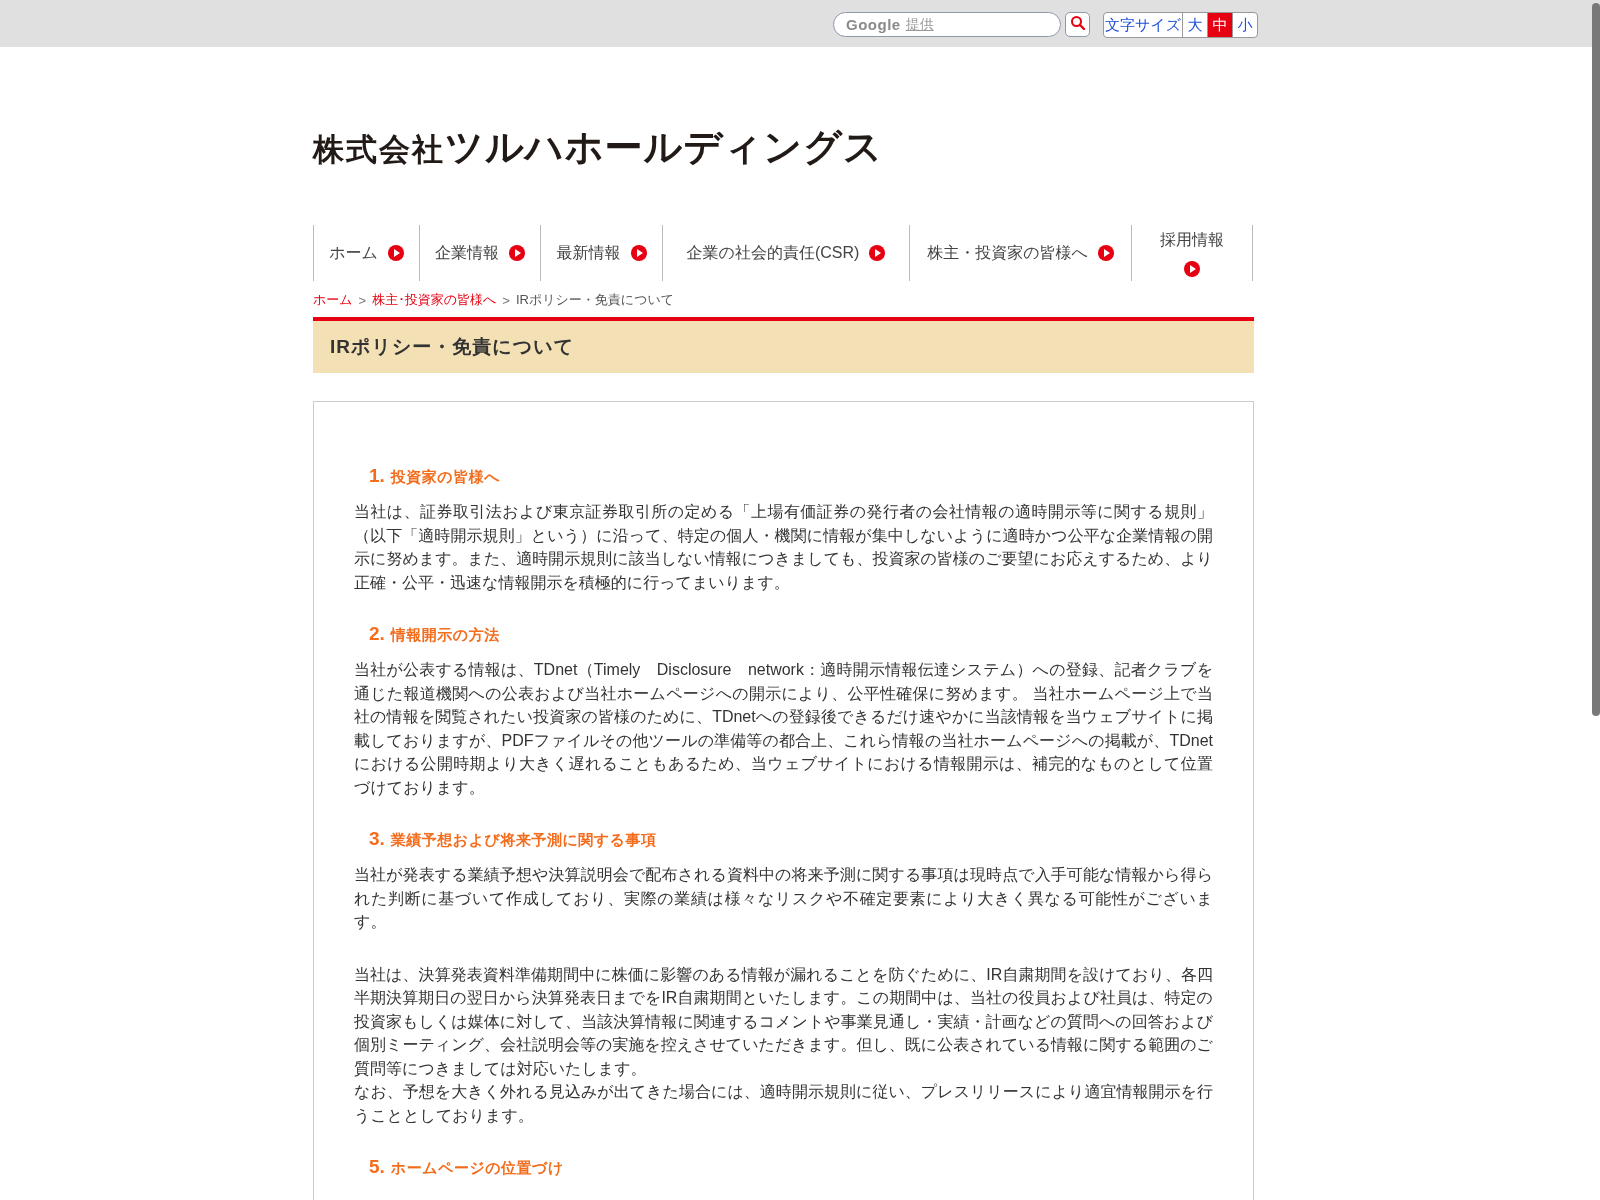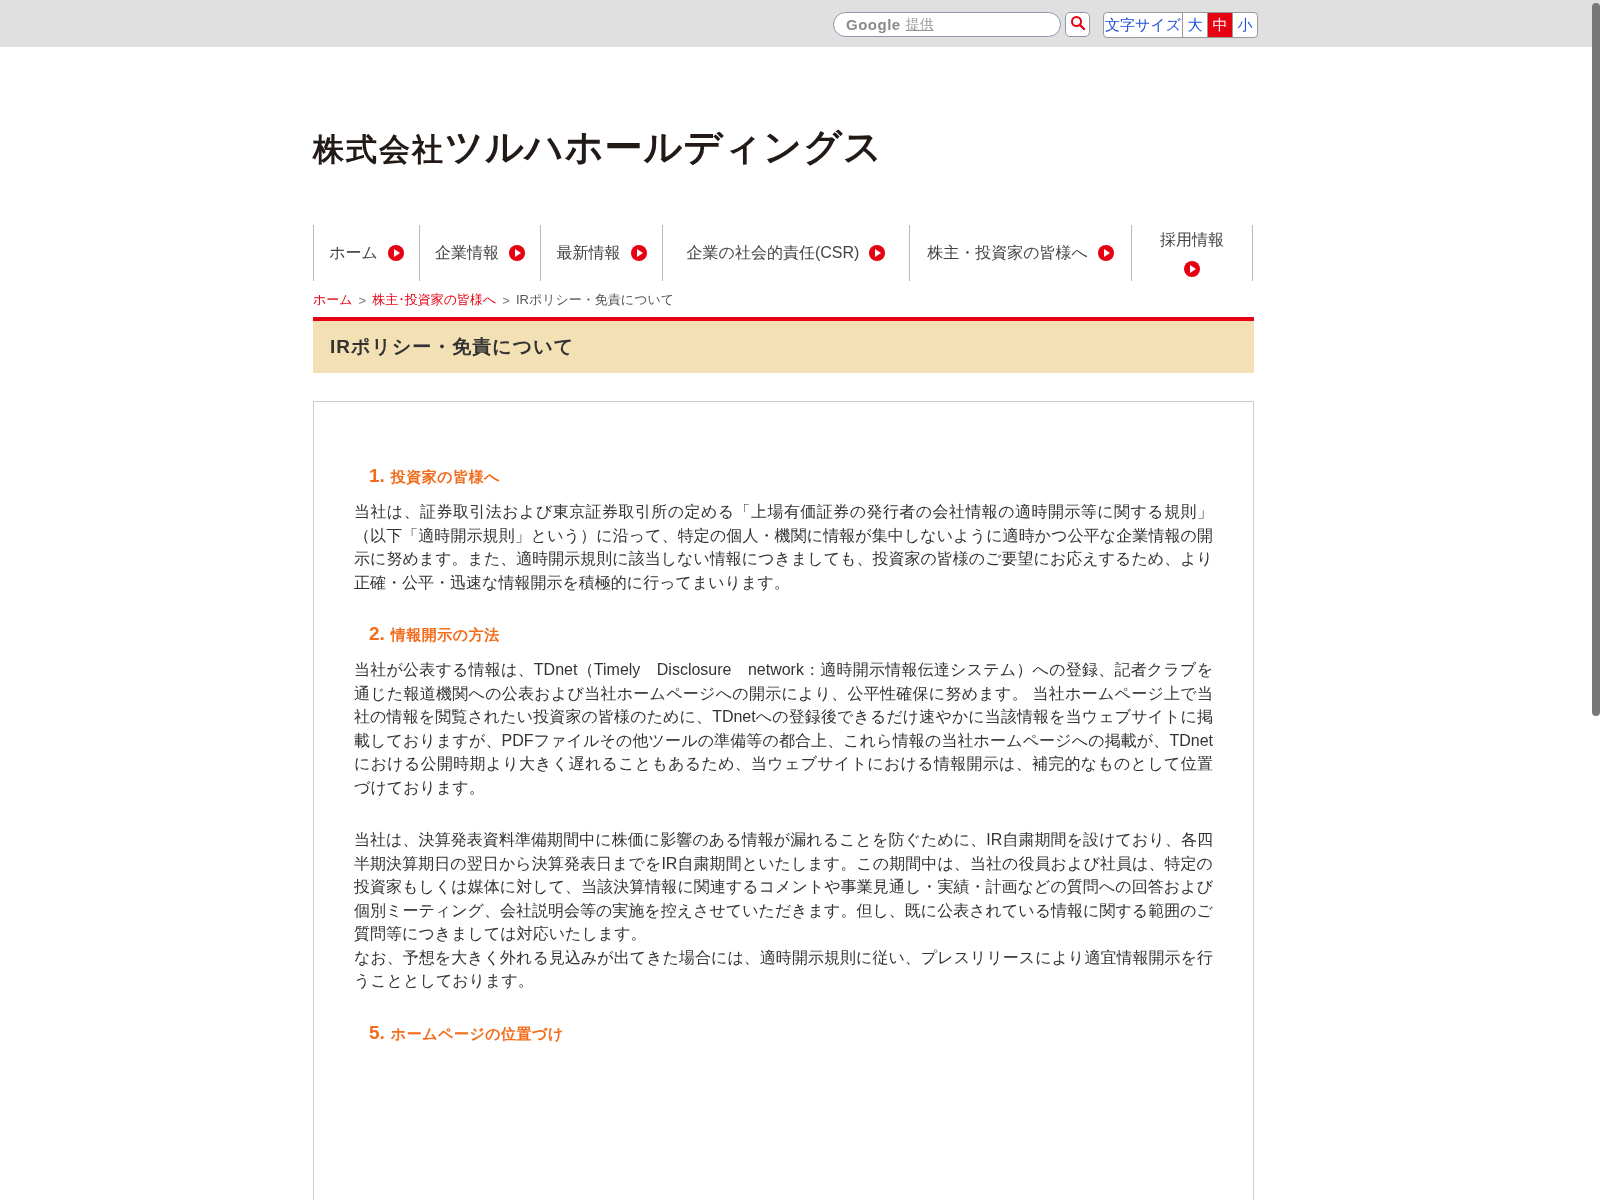--- a/index.html
+++ b/index.html
@@ -152,20 +152,28 @@
 
   <div class="section">
     <div class="sec-head">
       <span class="sec-num">2.</span><span class="sec-title">情報開示の方法</span>
     </div>
     <div class="sec-body">
       <p>当社が公表する情報は、TDnet（Timely　Disclosure　network：適時開示情報伝達システム）への登録、記者クラブを通じた報道機関への公表および当社ホームページへの開示により、公平性確保に努めます。 当社ホームページ上で当社の情報を閲覧されたい投資家の皆様のために、TDnetへの登録後できるだけ速やかに当該情報を当ウェブサイトに掲載しておりますが、PDFファイルその他ツールの準備等の都合上、これら情報の当社ホームページへの掲載が、TDnetにおける公開時期より大きく遅れることもあるため、当ウェブサイトにおける情報開示は、補完的なものとして位置づけております。</p>
     </div>
   </div>
 
+  <div class="section">
+    <div class="sec-head">
+      <span class="sec-num">3.</span><span class="sec-title">業績予想および将来予測に関する事項</span>
+    </div>
+    <div class="sec-body">
+      <p>当社が発表する業績予想や決算説明会で配布される資料中の将来予測に関する事項は現時点で入手可能な情報から得られた判断に基づいて作成しており、実際の業績は様々なリスクや不確定要素により大きく異なる可能性がございます。</p>
+    </div>
+  </div>
 
   <div class="section">
     <div class="sec-body">
       <p>当社は、決算発表資料準備期間中に株価に影響のある情報が漏れることを防ぐために、IR自粛期間を設けており、各四半期決算期日の翌日から決算発表日までをIR自粛期間といたします。この期間中は、当社の役員および社員は、特定の投資家もしくは媒体に対して、当該決算情報に関連するコメントや事業見通し・実績・計画などの質問への回答および個別ミーティング、会社説明会等の実施を控えさせていただきます。但し、既に公表されている情報に関する範囲のご質問等につきましては対応いたします。</p>
       <p>なお、予想を大きく外れる見込みが出てきた場合には、適時開示規則に従い、プレスリリースにより適宜情報開示を行うこととしております。</p>
     </div>
   </div>
 
   <div class="section">
     <div class="sec-head">

